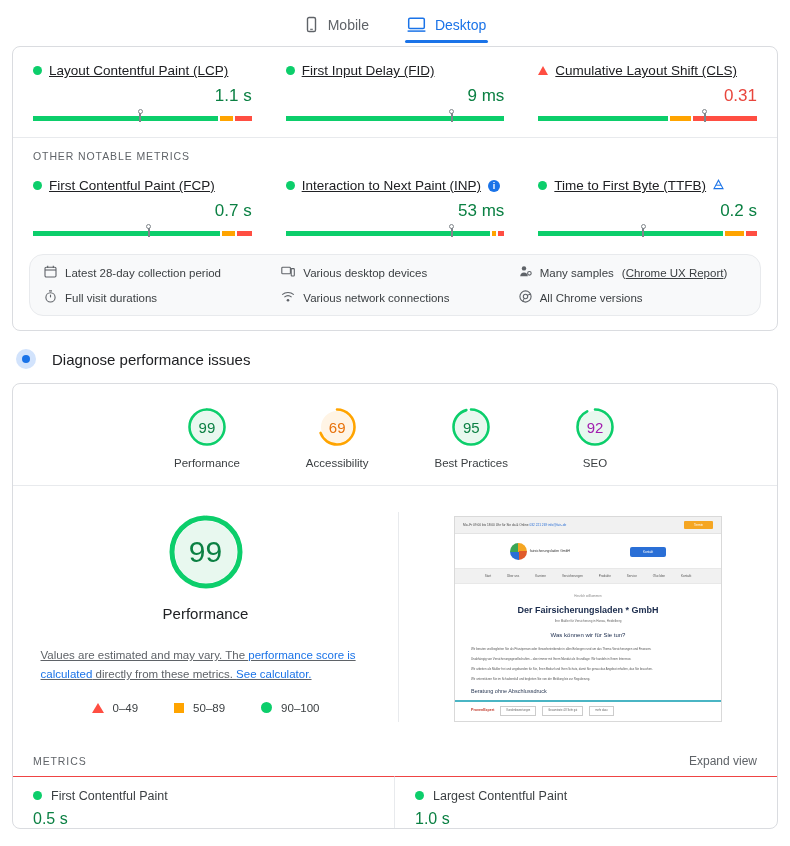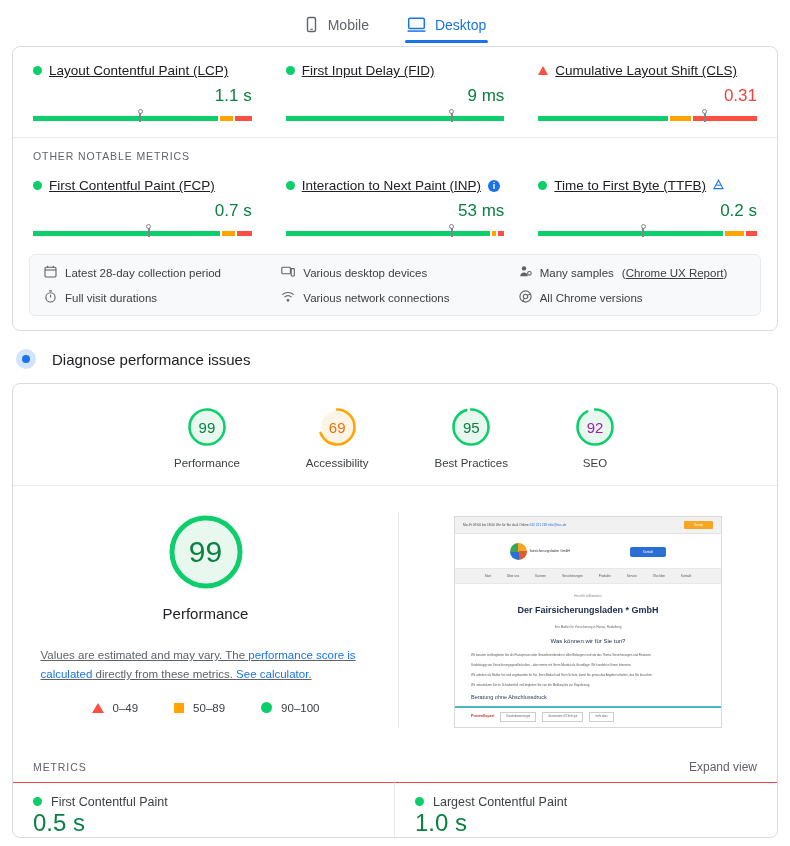--- a/index.html
+++ b/index.html
@@ -84,21 +84,21 @@
 
   .section-label {
     font-size: 10.5px; letter-spacing: .9px; color: #5f6368;
     padding: 12px 20px 0 20px; text-transform: uppercase;
   }
   .divider { height: 1px; background: #e8eaed; margin: 10px 0 0 0; }
 
   
   .meta-strip {
     margin: 12px 16px 14px 16px; background: #f8f9fa;
-    border: 1px solid #e8eaed; border-radius: 6px;
+    border: 1px solid #e8eaed; border-radius: 14px;
     display: grid; grid-template-columns: 1fr 1fr 1fr;
     padding: 10px 14px; row-gap: 10px; column-gap: 10px;
   }
   .meta-item {
     display: flex; align-items: center; gap: 8px;
     font-size: 11.5px; color: #3c4043;
   }
   .meta-item svg { flex: none; }
   .meta-link { text-decoration: underline; color: #3c4043; cursor: pointer; }
 
@@ -173,21 +173,21 @@
     background: conic-gradient(#f5a623 0 25%, #e05a2b 25% 50%, #2a6fd6 50% 75%, #3aa655 75% 100%);
   }
   .th-logo-txt { color:#333; font-size:3.4px; }
   .th-cta { background:#2a6fd6; color:#fff; padding:3px 13px; border-radius:2px; font-size:3px; }
   .th-nav {
     background:#f1f1f1; display:flex; justify-content:center; gap:16px;
     padding:5px 0; font-size:3px; color:#555; border-top:1px solid #e8e8e8; border-bottom:1px solid #e8e8e8;
   }
   .th-body { padding: 10px 16px 0 16px; text-align:center; }
   .th-eyebrow { color:#888; font-size:3px; }
-  .th-h1 { font-size:9px; color:#1a2b4c; margin:5px 0 9px 0; font-weight:bold; }
+  .th-h1 { font-size:9px; color:#1a2b4c; margin:5px 0 3px 0; font-weight:bold; }
   .th-sub { color:#666; font-size:3px; margin-bottom:8px; }
   .th-h2 { font-size:6px; color:#1a2b4c; margin:6px 0 7px 0; }
   .th-p { text-align:left; color:#555; font-size:2.9px; line-height:1.7; margin-bottom:5px; }
   .th-h3 { text-align:left; font-size:5.5px; color:#2b3a55; margin-top:7px; }
   .th-footer {
     display:flex; align-items:center; gap:6px; padding:4px 16px 5px 16px;
     border-top:2px solid #4ab5c4; margin-top:4px;
   }
   .th-fbadge { border:1px solid #ccc; padding:2px 5px; font-size:2.6px; color:#666; }
   .th-fbrand { font-size:3.6px; color:#c0392b; font-weight:bold; }
@@ -198,21 +198,21 @@
     padding: 14px 20px 8px 20px;
   }
   .metrics-title { font-size: 10.5px; letter-spacing: .9px; color: #5f6368; }
   .expand-link { font-size: 12px; color: #5f6368; cursor: pointer; }
 
   .metrics-grid { display: grid; grid-template-columns: 1fr 1fr; }
   .m-col { padding: 12px 20px 0 20px; }
   .m-col:first-child { border-right: 1px solid #e8eaed; }
   .m-col { border-top: 1px solid #ef4444; }
   .m-name { display:flex; align-items:center; gap:9px; font-size:12.5px; color:#3c4043; }
-  .m-val { font-size: 24px; color: #0b8043; }
+  .m-val { font-size: 16px; color: #0b8043; margin-top: 7px; }
 </style>
 </head>
 <body>
 
 <div id="page">
 
   <div class="device-tabs">
     <div class="device-tab">
       <span>
         <svg width="15" height="17" viewBox="0 0 15 17" fill="none">

